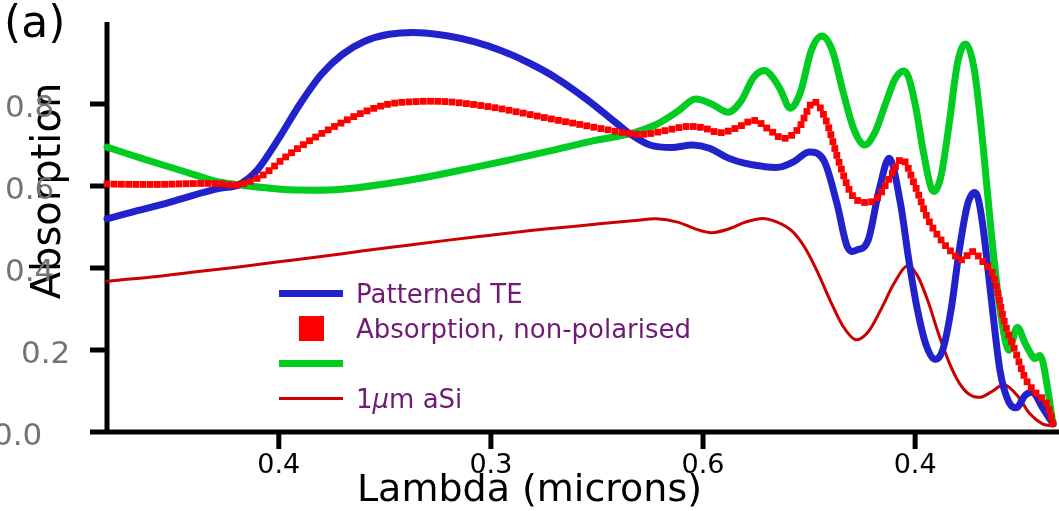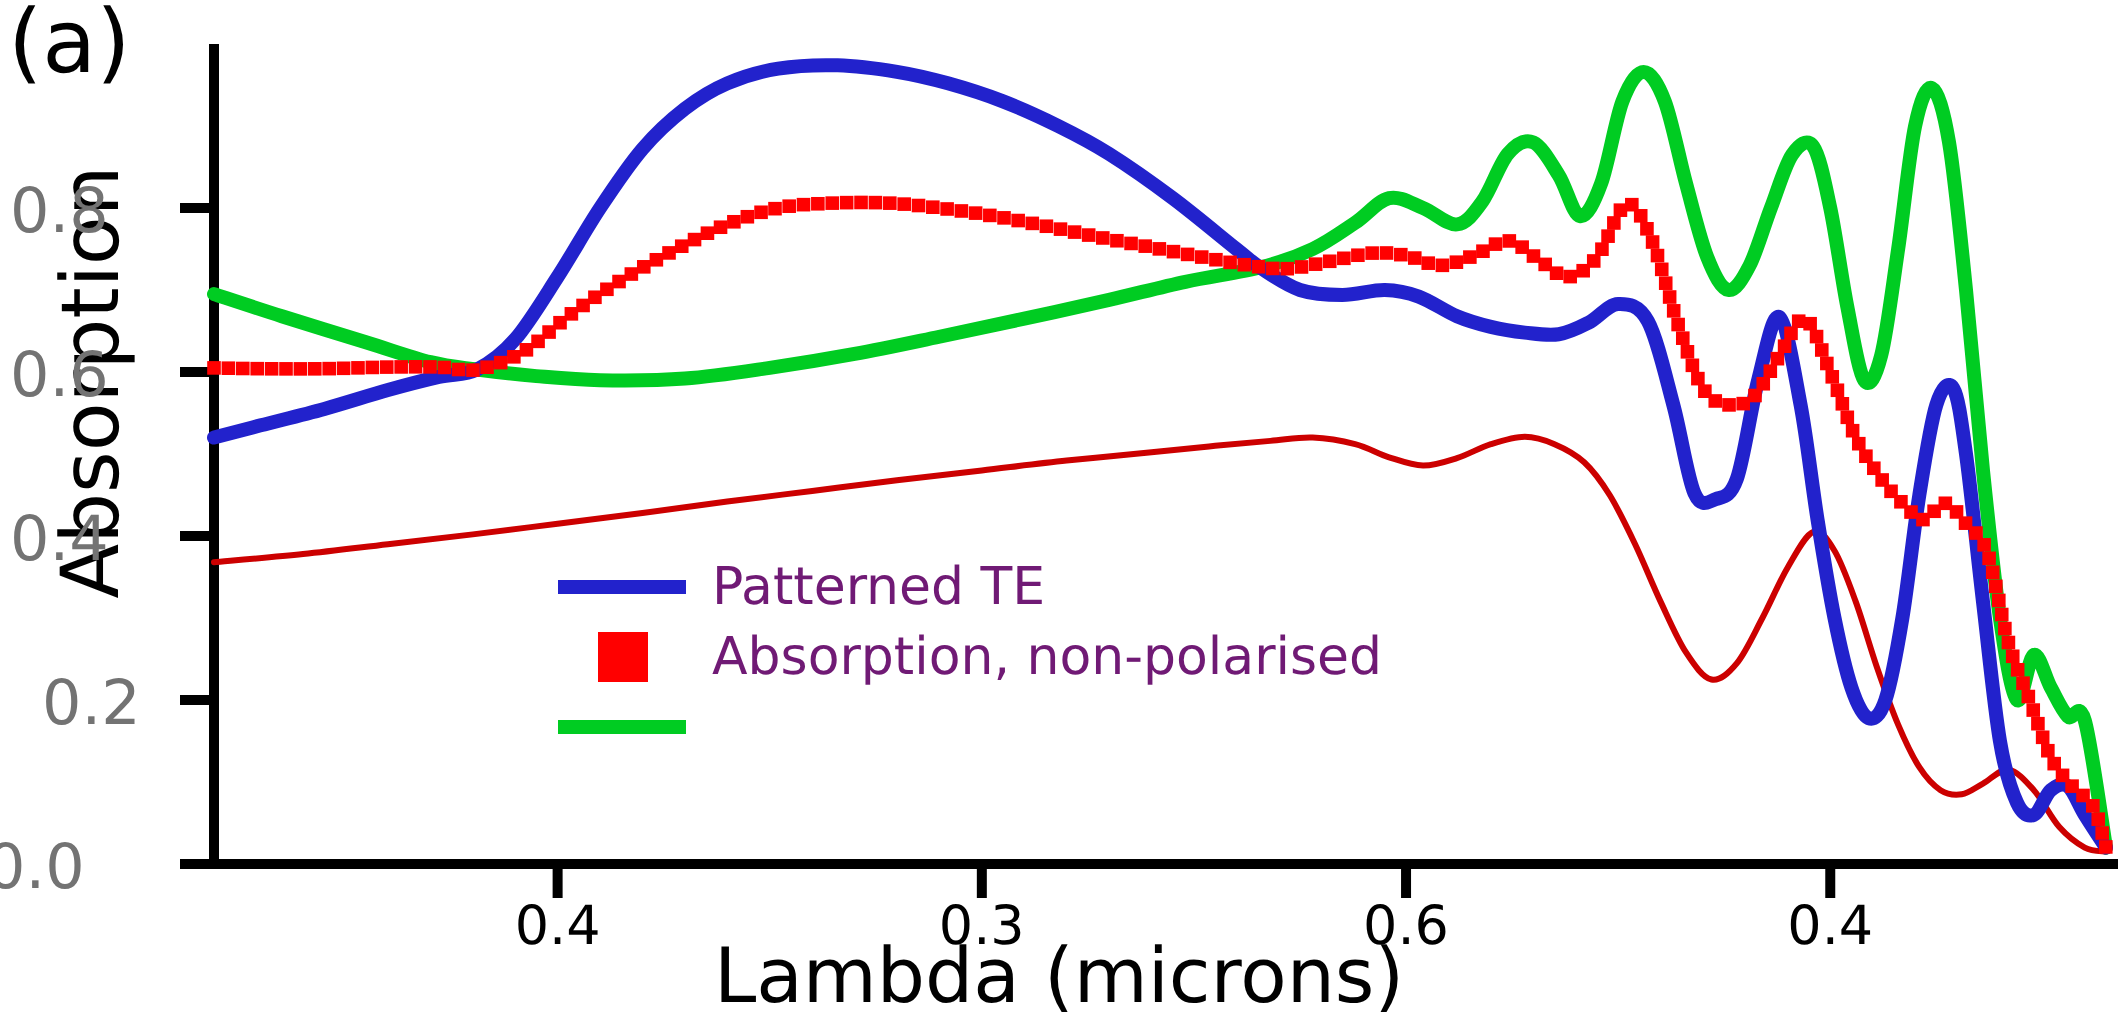--- a/index.html
+++ b/index.html
@@ -354,15 +354,21 @@
         <div class="legend-key">
           <div class="key-square" style="background: rgb(255, 0, 0);"></div>
         </div>
         <div class="legend-text">Absorption, non-polarised</div>
       </div>
       <div class="legend-row">
         <div class="legend-key">
           <div class="key-line-thick" style="background: rgb(0, 204, 34);"></div>
         </div>
       </div>
+      <div class="legend-row">
+        <div class="legend-key">
+          <div class="key-line-thin" style="background: rgb(204, 0, 0);"></div>
+        </div>
+        <div class="legend-text">1<span class="mu">μ</span>m aSi</div>
+      </div>
     </div>
 
 </div>
 
 </body></html>

